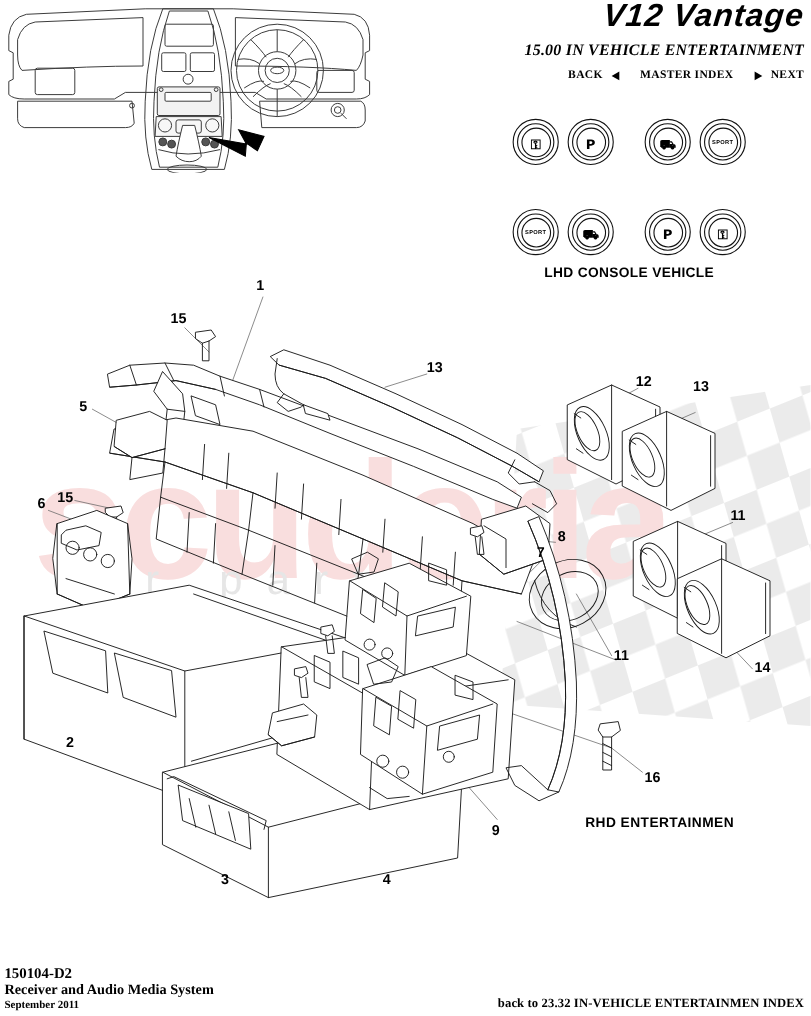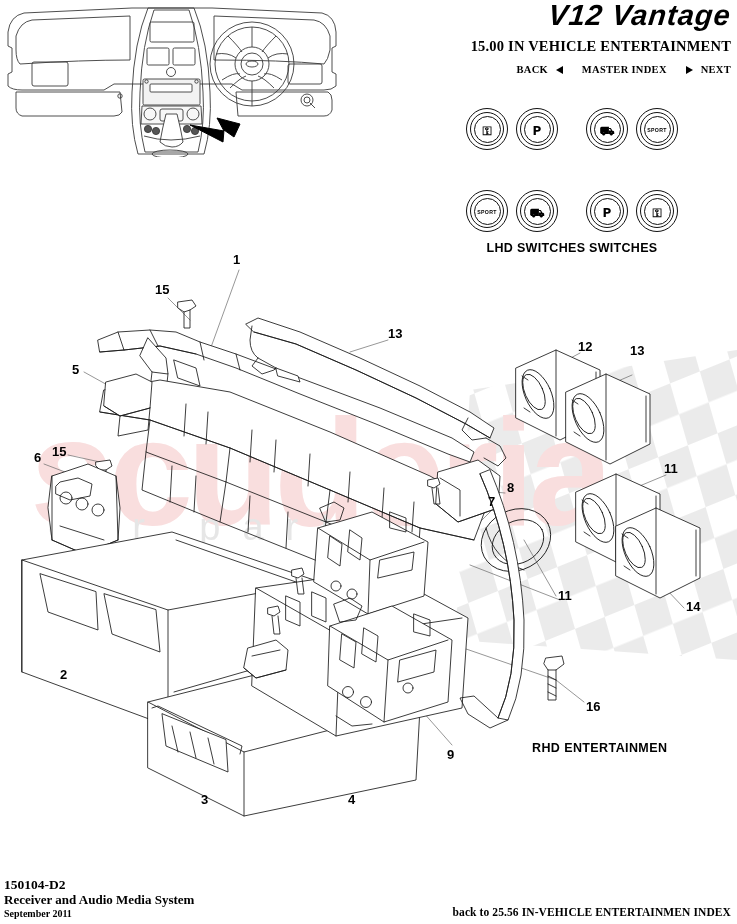--- a/index.html
+++ b/index.html
@@ -34,20 +34,21 @@
     transform: skewX(-6deg);
     transform-origin: right center;
   }
   #section-title {
     font-family: "Liberation Serif", serif;
     font-weight: bold;
     font-size: 14.5px;
     letter-spacing: .2px;
     margin-bottom: 8px;
     white-space: nowrap;
+    font-style: italic;
   }
   #nav-row {
     font-family: "Liberation Serif", serif;
     font-weight: bold;
     font-size: 10.5px;
     letter-spacing: .3px;
     white-space: nowrap;
   }
   #nav-row span { display: inline-block; vertical-align: middle; }
   .nav-link { cursor: pointer; }
@@ -325,21 +326,21 @@
           <span class="sw-glyph">P</span>
         </div>
     </div>
     <div class="sw">
       <div class="sw-tick"></div>
       <div class="sw-inner">
           <span class="sw-glyph">⚿</span>
         </div>
     </div>
   </div>
-  <div class="switch-caption">LHD SWITCHES SWITCHES</div>
+  <div class="switch-caption">LHD CONSOLE VEHICLE</div>
 </div>
 
 <svg id="watermark-layer" viewBox="0 0 737 600">
   <defs>
     <pattern id="checkerFlag" width="64" height="64" patternUnits="userSpaceOnUse" patternTransform="rotate(-22) skewX(-6)">
       <rect x="0" y="0" width="32" height="32" fill="#ebebeb"></rect>
       <rect x="32" y="32" width="32" height="32" fill="#ebebeb"></rect>
     </pattern>
   </defs>
 
@@ -584,13 +585,13 @@
     <div class="callout" style="left: 348px; top: 793px;">4</div>
   </div>
 
 <div id="rhd-illustrated-note">RHD ENTERTAINMEN</div>
 
 <div id="footer-left">
   <div id="doc-code">150104-D2</div>
   <div id="doc-subtitle">Receiver and Audio Media System</div>
   <div id="doc-date">September 2011</div>
 </div>
-<div id="footer-right">back to 25.56 IN-VEHICLE ENTERTAINMEN INDEX</div>
+<div id="footer-right">back to 23.32 IN-VEHICLE ENTERTAINMEN INDEX</div>
 
 </body></html>

